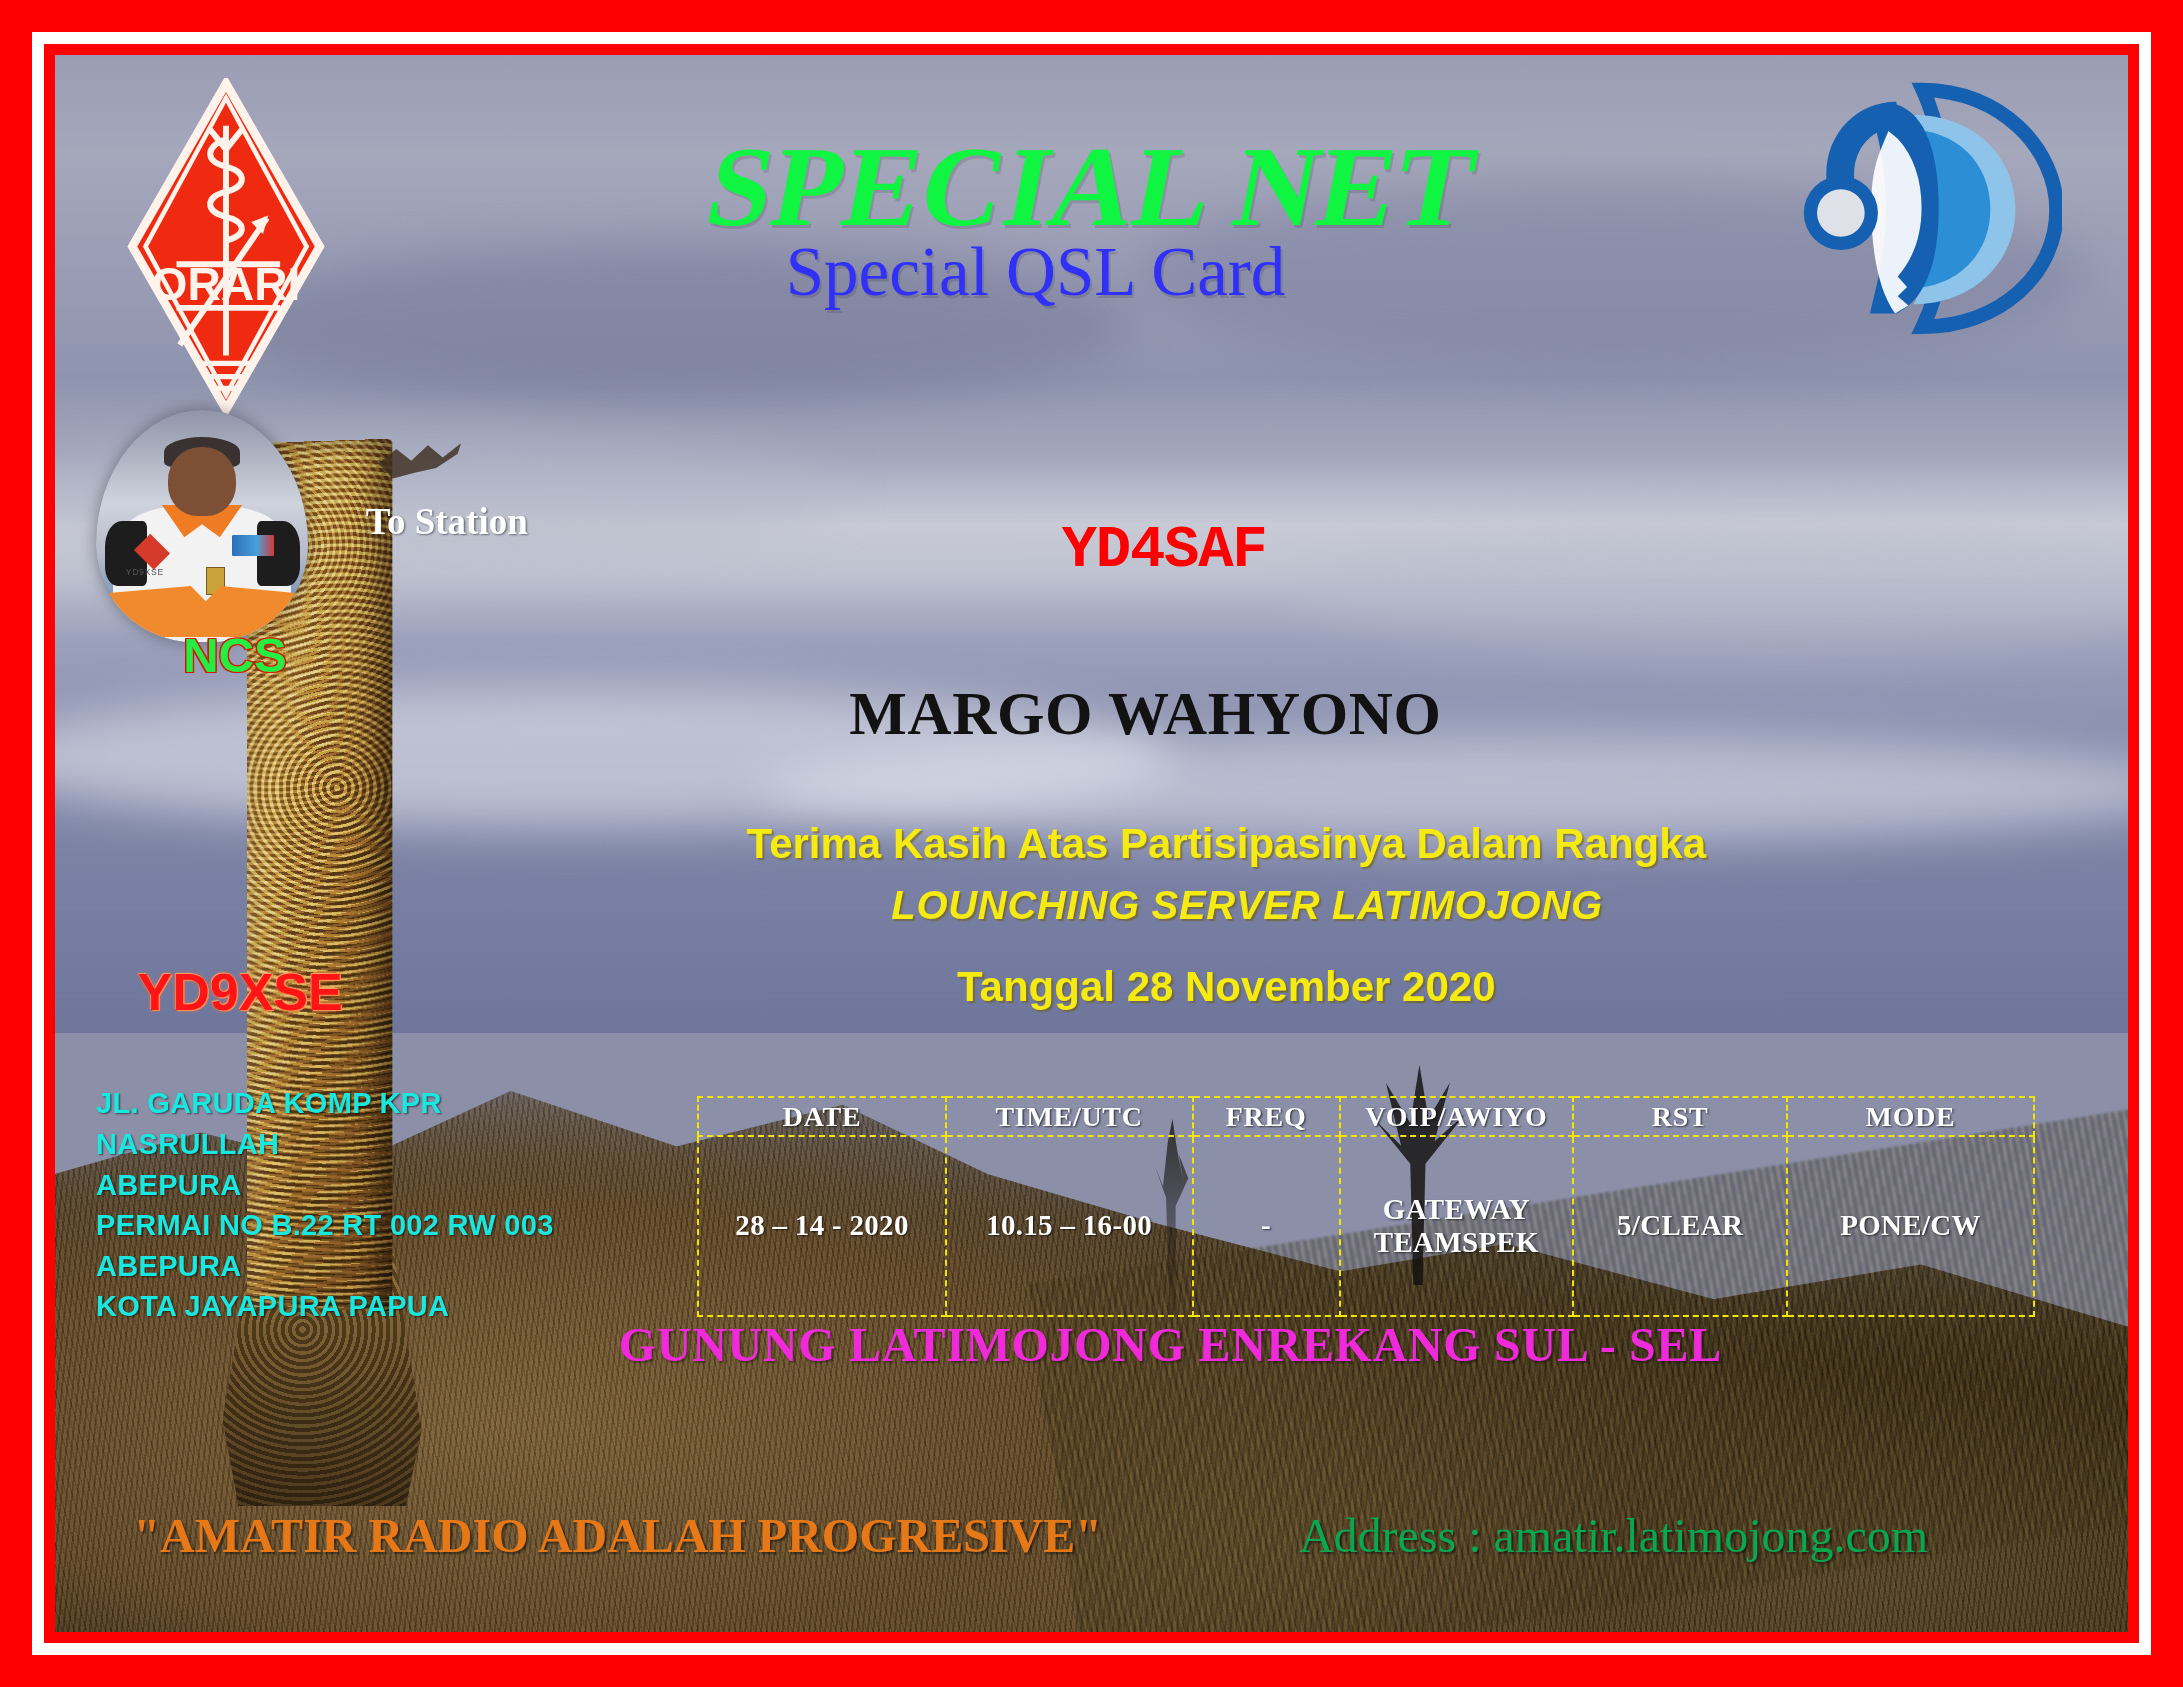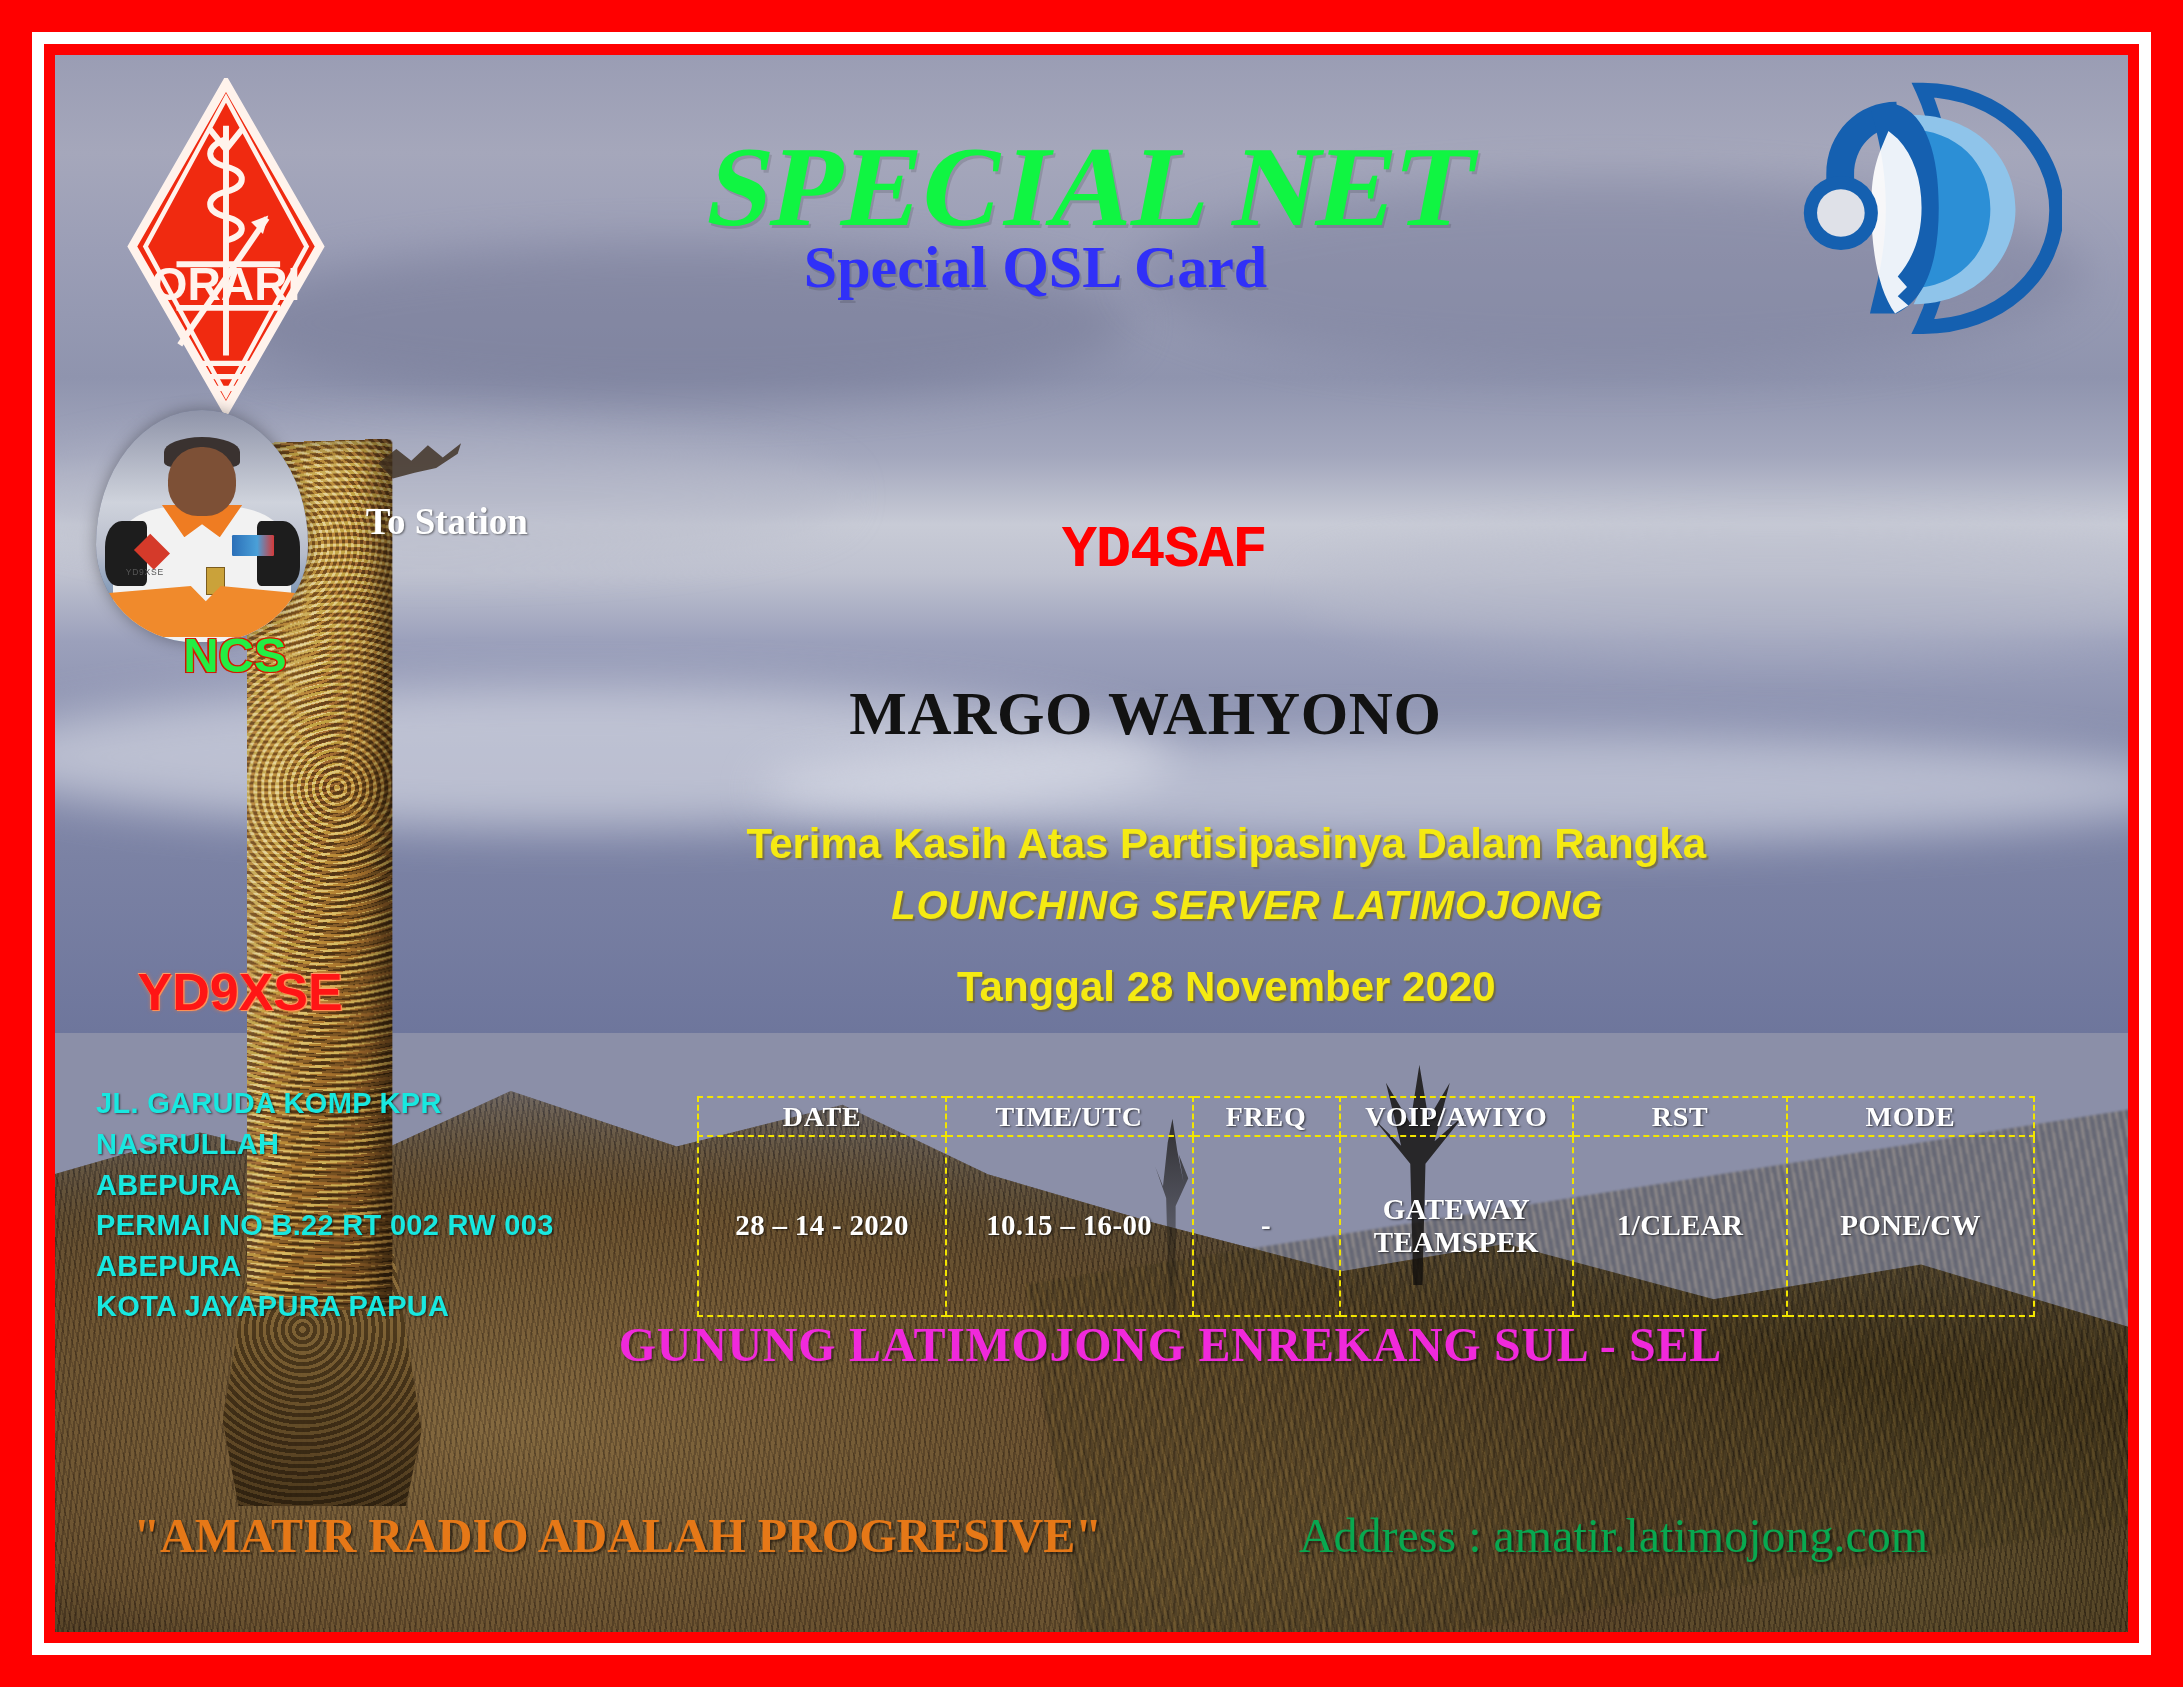--- a/index.html
+++ b/index.html
@@ -204,21 +204,21 @@
   #t-special-net {
     left:50%; top:4.2%; transform:translateX(-50%) skewX(-11deg);
     font-family:"Liberation Serif", serif;
     font-size:114px; font-weight:bold; font-style:normal;
     color:#10F542; letter-spacing:1.3px;
     text-shadow: 2.6px 2.6px 0 rgba(0,0,0,.12);
   }
   #t-qsl-card {
     left:47.3%; top:11.3%; transform:translateX(-50%);
     font-family:"Liberation Serif", serif;
-    font-size:60px; font-weight:bold;
+    font-size:69px; font-weight:normal;
     color:#3030F8;
     text-shadow: 2px 2.6px 0 rgba(0,0,0,.12);
   }
   #t-to-station {
     left:15.0%; top:28.2%;
     font-family:"Liberation Serif", serif;
     font-size:37px; font-weight:bold; color:#FFFFFF;
     text-shadow:1.3px 1.3px 2px rgba(0,0,0,.45);
   }
   #t-ncs {
@@ -438,21 +438,21 @@
               <th>RST</th>
               <th>MODE</th>
             </tr>
           </thead>
           <tbody>
             <tr>
               <td>28 – 14 - 2020</td>
               <td>10.15 – 16-00</td>
               <td>-</td>
               <td>GATEWAY<br>TEAMSPEK</td>
-              <td>1/CLEAR</td>
+              <td>5/CLEAR</td>
               <td>PONE/CW</td>
             </tr>
           </tbody>
         </table>
 
         <div class="txt" id="t-gunung">GUNUNG LATIMOJONG ENREKANG SUL - SEL</div>
 
         <div class="txt" id="t-motto">"AMATIR  RADIO ADALAH PROGRESIVE"</div>
         <div class="txt" id="t-address">Address  : amatir.latimojong.com</div>
 

